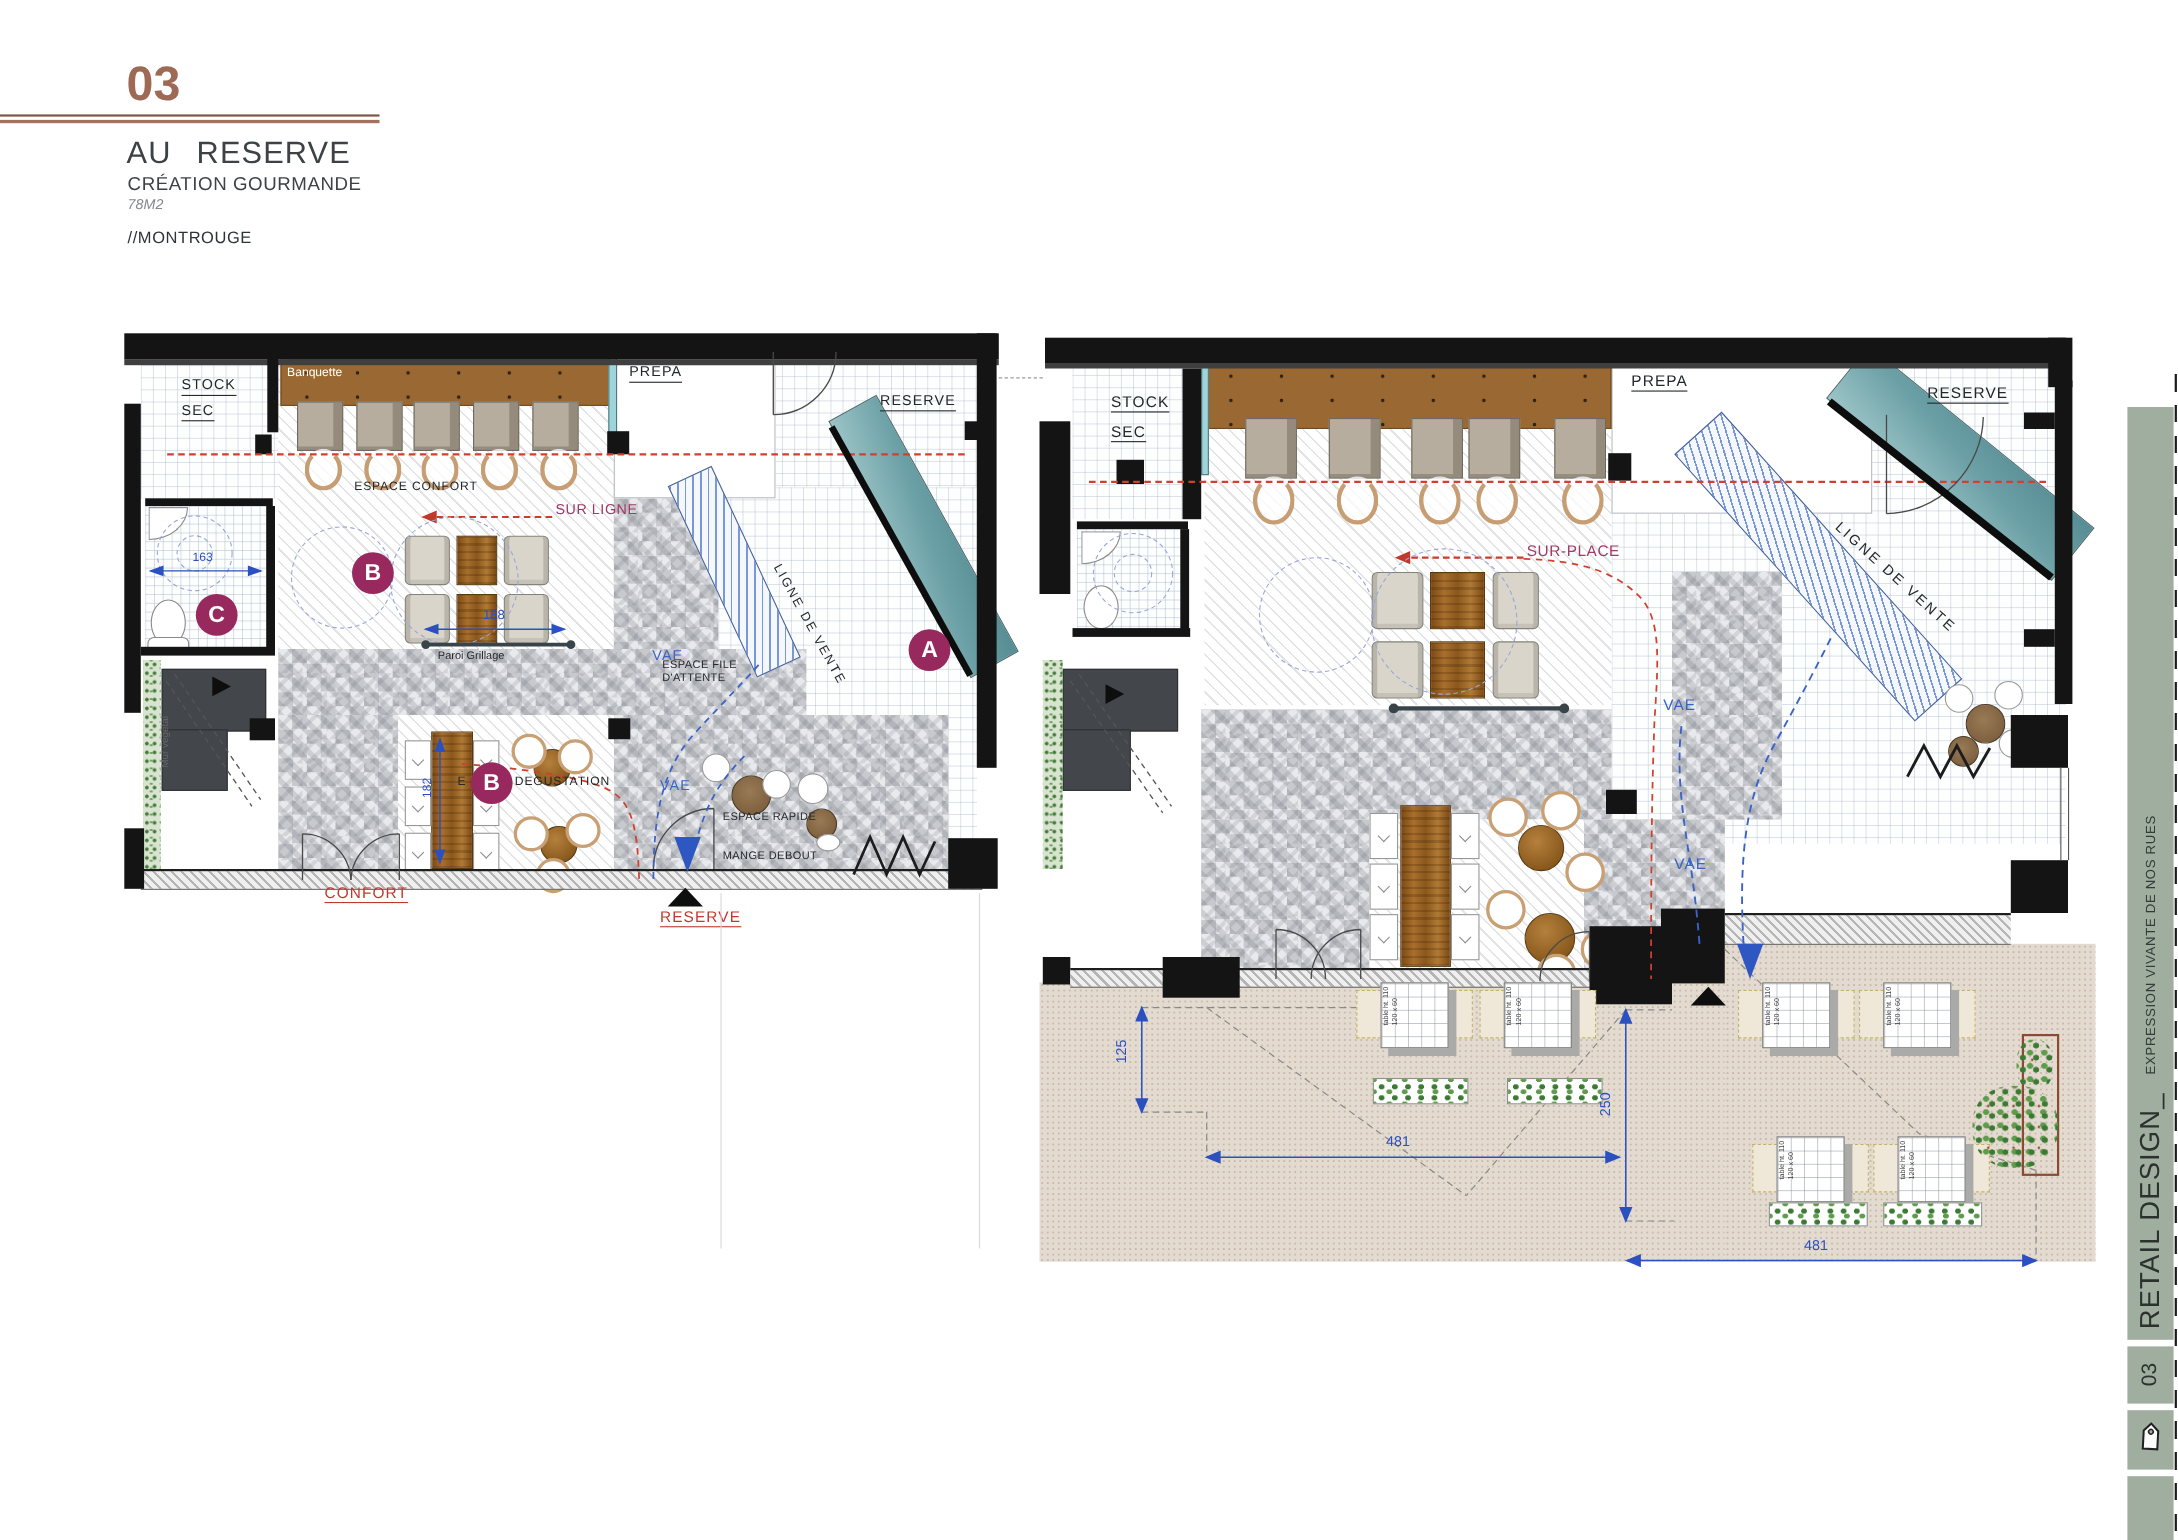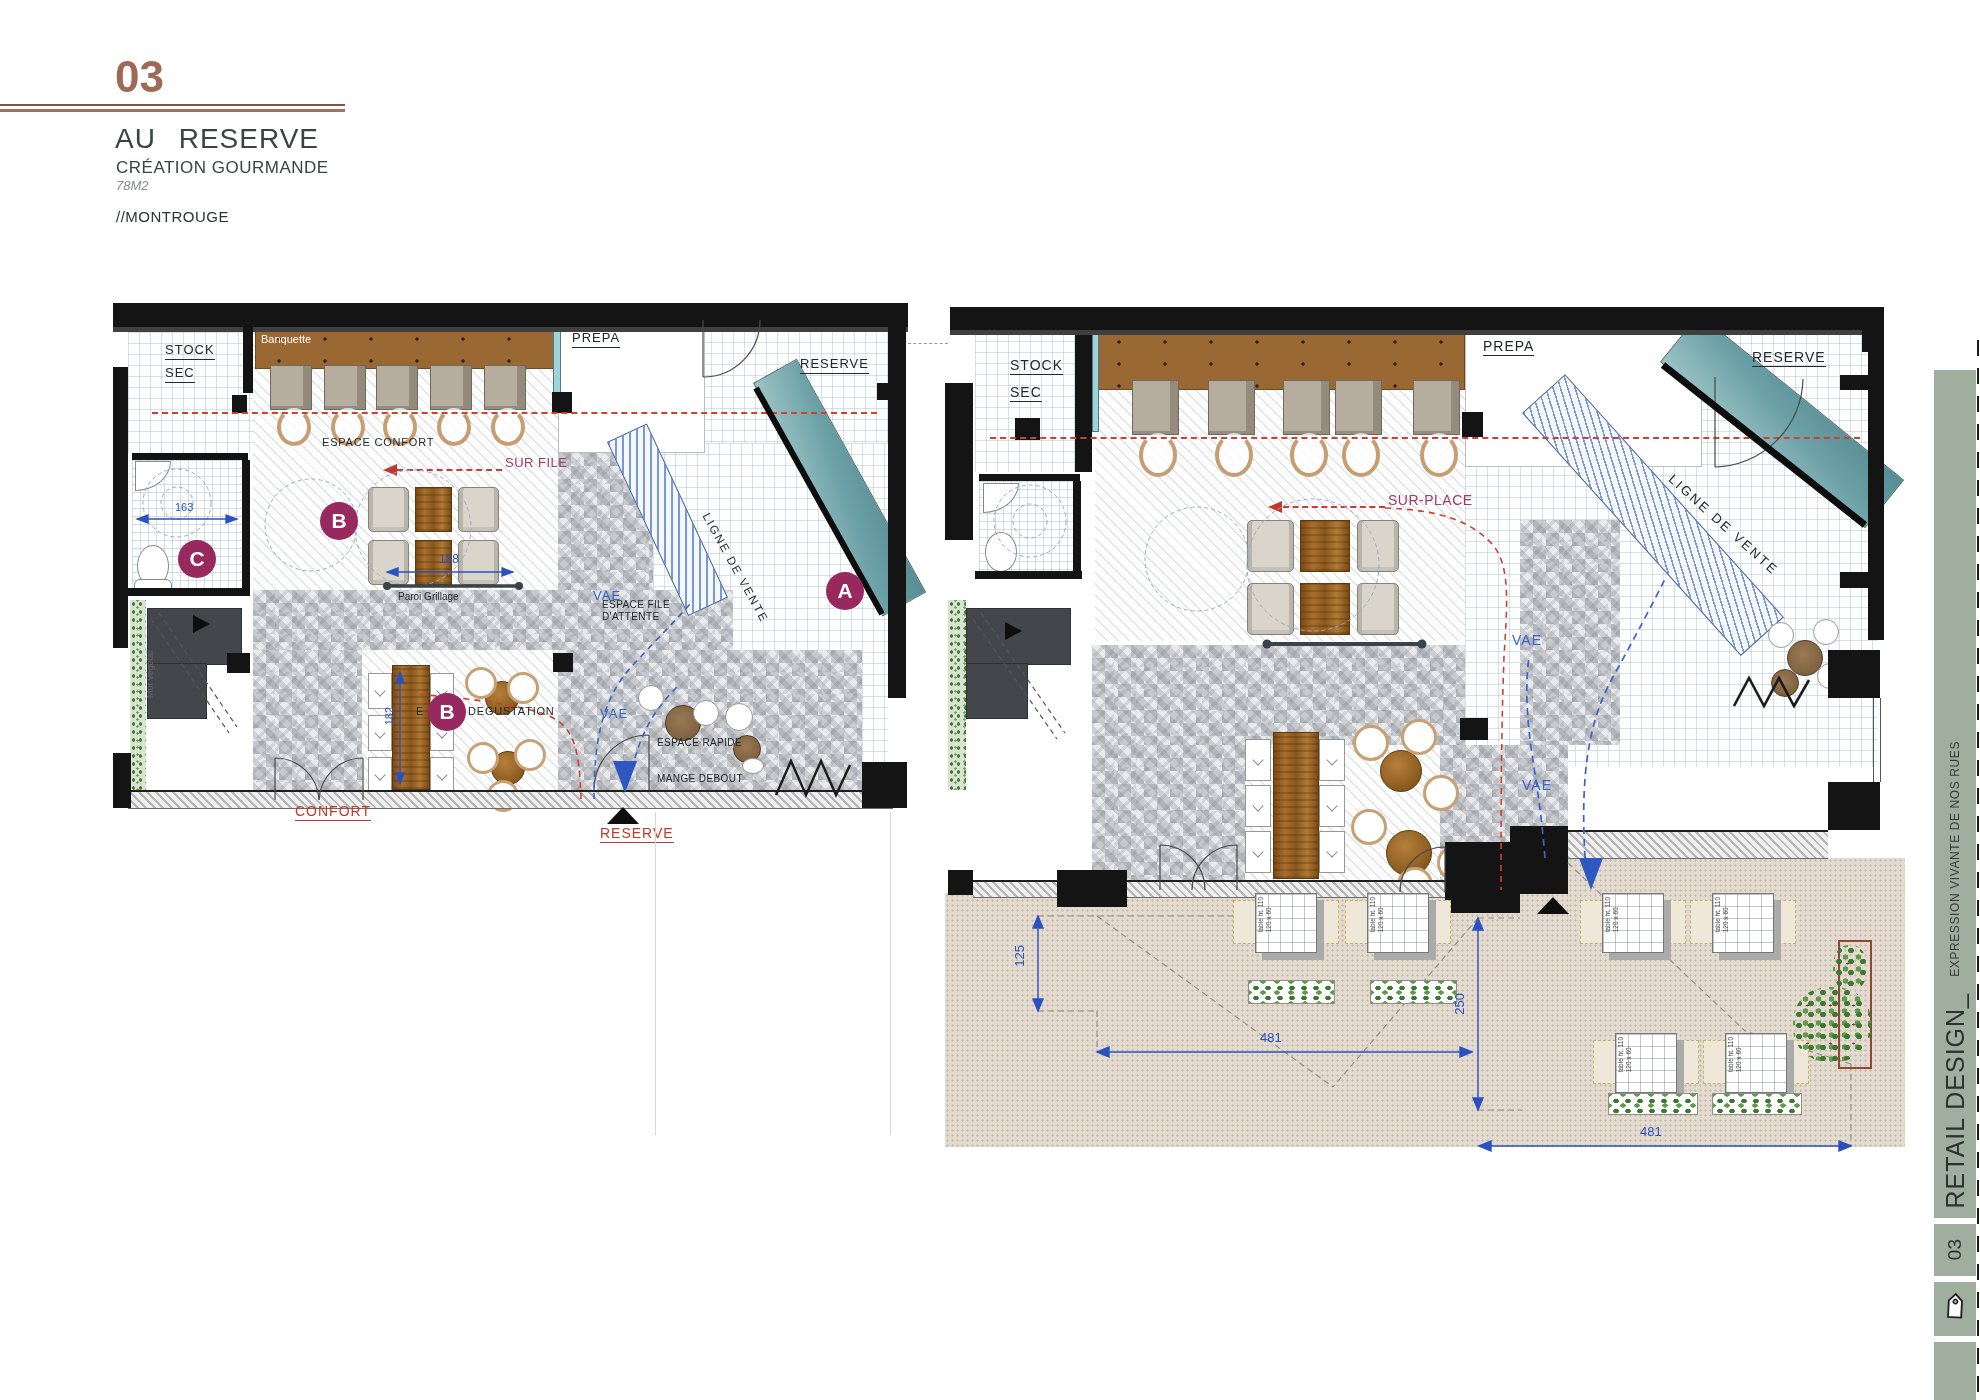--- a/index.html
+++ b/index.html
@@ -193,21 +193,21 @@
       </g>
       <line x1="643" y1="85" x2="769" y2="311" stroke="#0d0d0d" stroke-width="6"></line>
     </svg>
 
     <div class="lbl" style="left:148px;top:30px;font-size:11px;color:#fff;">Banquette</div>
     <div class="lbl u" style="left:52px;top:40px;font-size:13px;letter-spacing:1px;">STOCK</div>
     <div class="lbl u" style="left:52px;top:63px;font-size:13px;letter-spacing:1px;">SEC</div>
     <div class="lbl u" style="left:459px;top:28px;font-size:13px;letter-spacing:1px;">PREPA</div>
     <div class="lbl u" style="left:687px;top:54px;font-size:13px;letter-spacing:1px;">RESERVE</div>
     <div class="lbl" style="left:209px;top:133px;font-size:11px;letter-spacing:.8px;">ESPACE CONFORT</div>
-    <div class="lbl" style="left:392px;top:153px;font-size:13px;color:#a03a68;letter-spacing:.5px;">SUR FILE</div>
+    <div class="lbl" style="left:392px;top:153px;font-size:13px;color:#a03a68;letter-spacing:.5px;">SUR LIGNE</div>
     <div class="lbl dimlbl" style="left:62px;top:198px;font-size:11px;">163</div>
     <div class="lbl dimlbl" style="left:326px;top:250px;font-size:12px;">188</div>
     <div class="lbl dimlbl vert" style="left:270px;top:404px;font-size:11px;">182</div>
     <div class="lbl" style="left:285px;top:288px;font-size:10px;">Paroi Grillage</div>
     <div class="lbl" style="left:303px;top:402px;font-size:11px;letter-spacing:.8px;">E</div>
     <div class="lbl" style="left:355px;top:402px;font-size:11px;letter-spacing:.8px;">DEGUSTATION</div>
     <div class="lbl" style="left:489px;top:296px;font-size:10px;letter-spacing:.4px;">
       <span style="display:block;">ESPACE FILE</span>
       <span style="display:block;">D'ATTENTE</span>
     </div>

